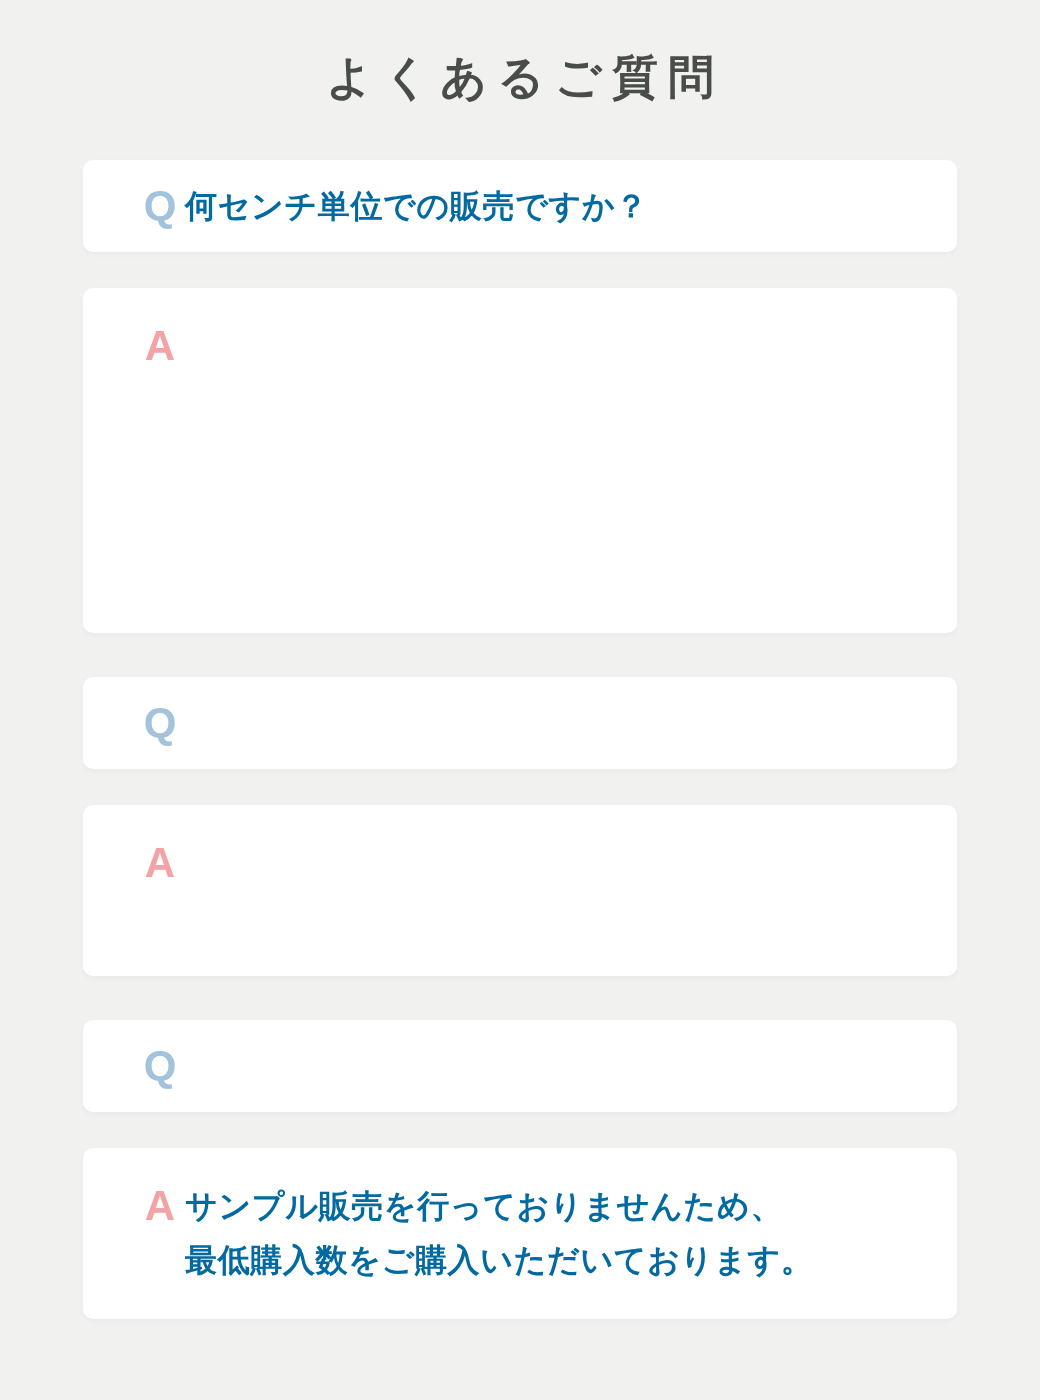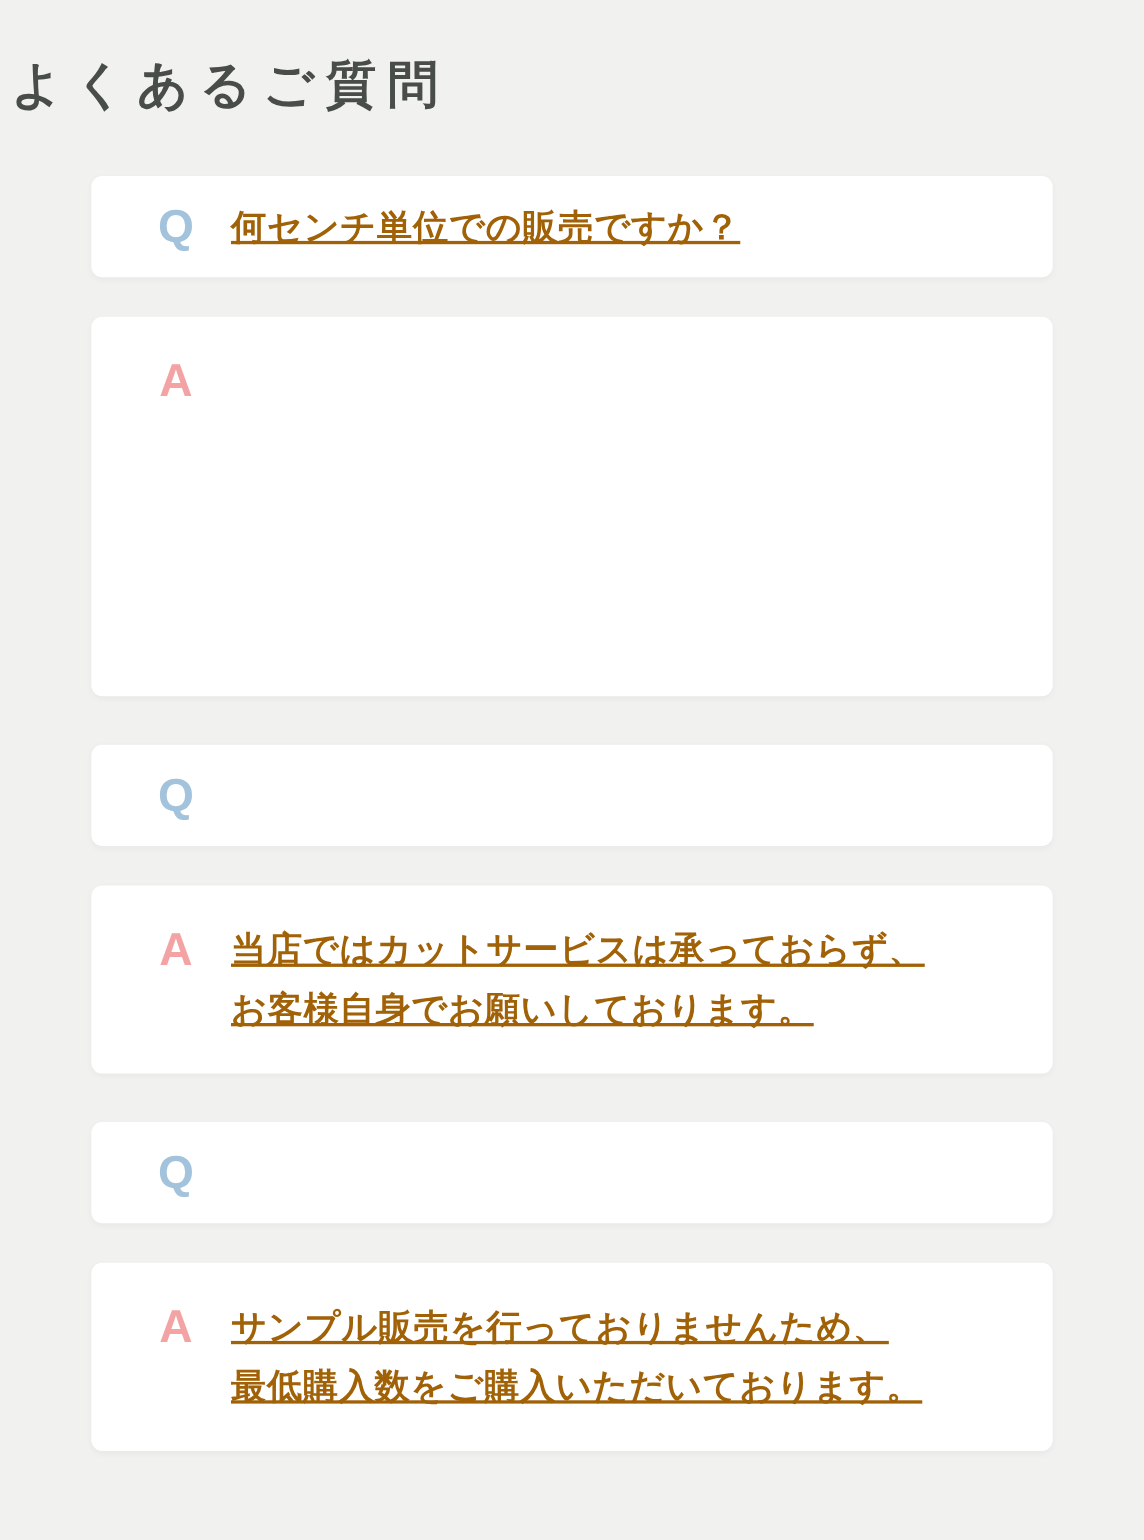--- a/index.html
+++ b/index.html
@@ -10,20 +10,21 @@
     color: #4b4f4c;
   }
   .page {
     width: 1040px;
     height: 1400px;
     overflow: hidden;
     position: relative;
   }
   .page-title {
     padding-top: 48px;
+    text-align: center;
     font-size: 46px;
     font-weight: 700;
     line-height: 1.3;
     letter-spacing: 0.22em;
     text-indent: 0.22em;
     color: #484d49;
   }
   .faq-list {
     width: 874px;
     margin: 52px auto 0;
@@ -53,26 +54,24 @@
     width: 50px;
     font-size: 42px;
     font-weight: 700;
     line-height: 54px;
     text-align: center;
   }
   .q-card .badge { line-height: 1; }
   .q-badge { color: #a2c3db; }
   .a-badge { color: #f3a3a3; }
   .q-text, .a-text {
-    margin-left: 25px;
     font-size: 32px;
     font-weight: 700;
-    color: #a16207;
+    color: #0369a1;
     letter-spacing: 0.02em;
-    text-decoration: underline;
   }
   .q-text { line-height: 1.2; }
   .a-text {
     line-height: 54px;
     white-space: pre-line;
   }
 </style>
 </head>
 <body>
 
@@ -88,22 +87,20 @@
     </section>
     <section class="card a-card a-long">
       <span class="badge a-badge">A</span>
     </section>
 
     <section class="card q-card">
       <span class="badge q-badge">Q</span>
     </section>
     <section class="card a-card a-short">
       <span class="badge a-badge">A</span>
-      <p class="a-text">当店ではカットサービスは承っておらず、
-お客様自身でお願いしております。</p>
     </section>
 
     <section class="card q-card">
       <span class="badge q-badge">Q</span>
     </section>
     <section class="card a-card a-short">
       <span class="badge a-badge">A</span>
       <p class="a-text">サンプル販売を行っておりませんため、
 最低購入数をご購入いただいております。</p>
     </section>

